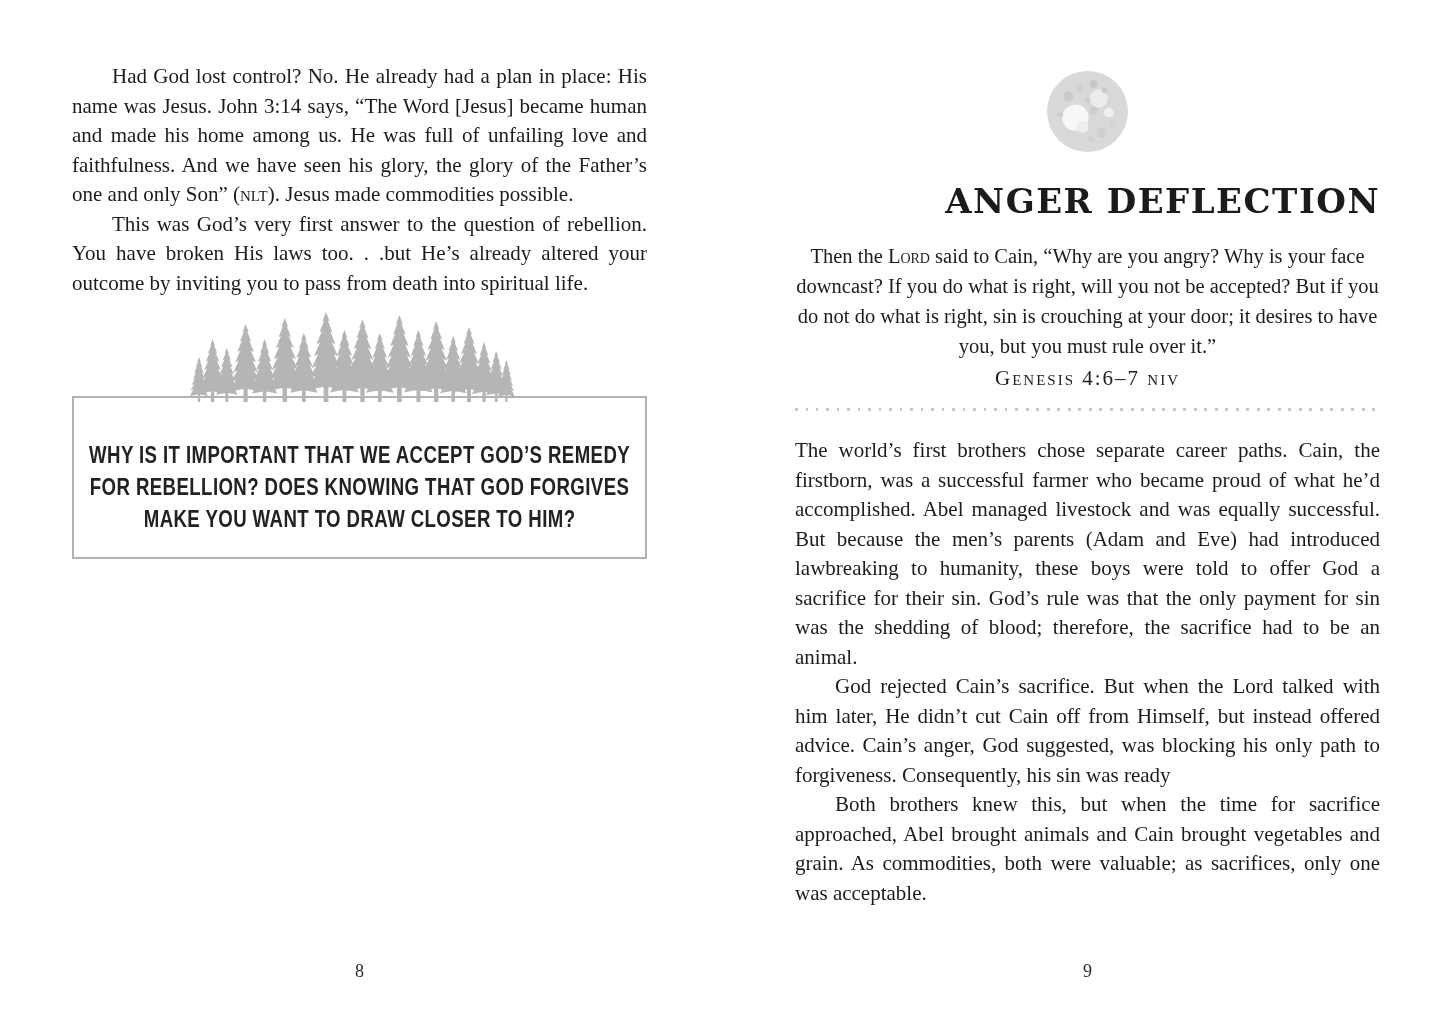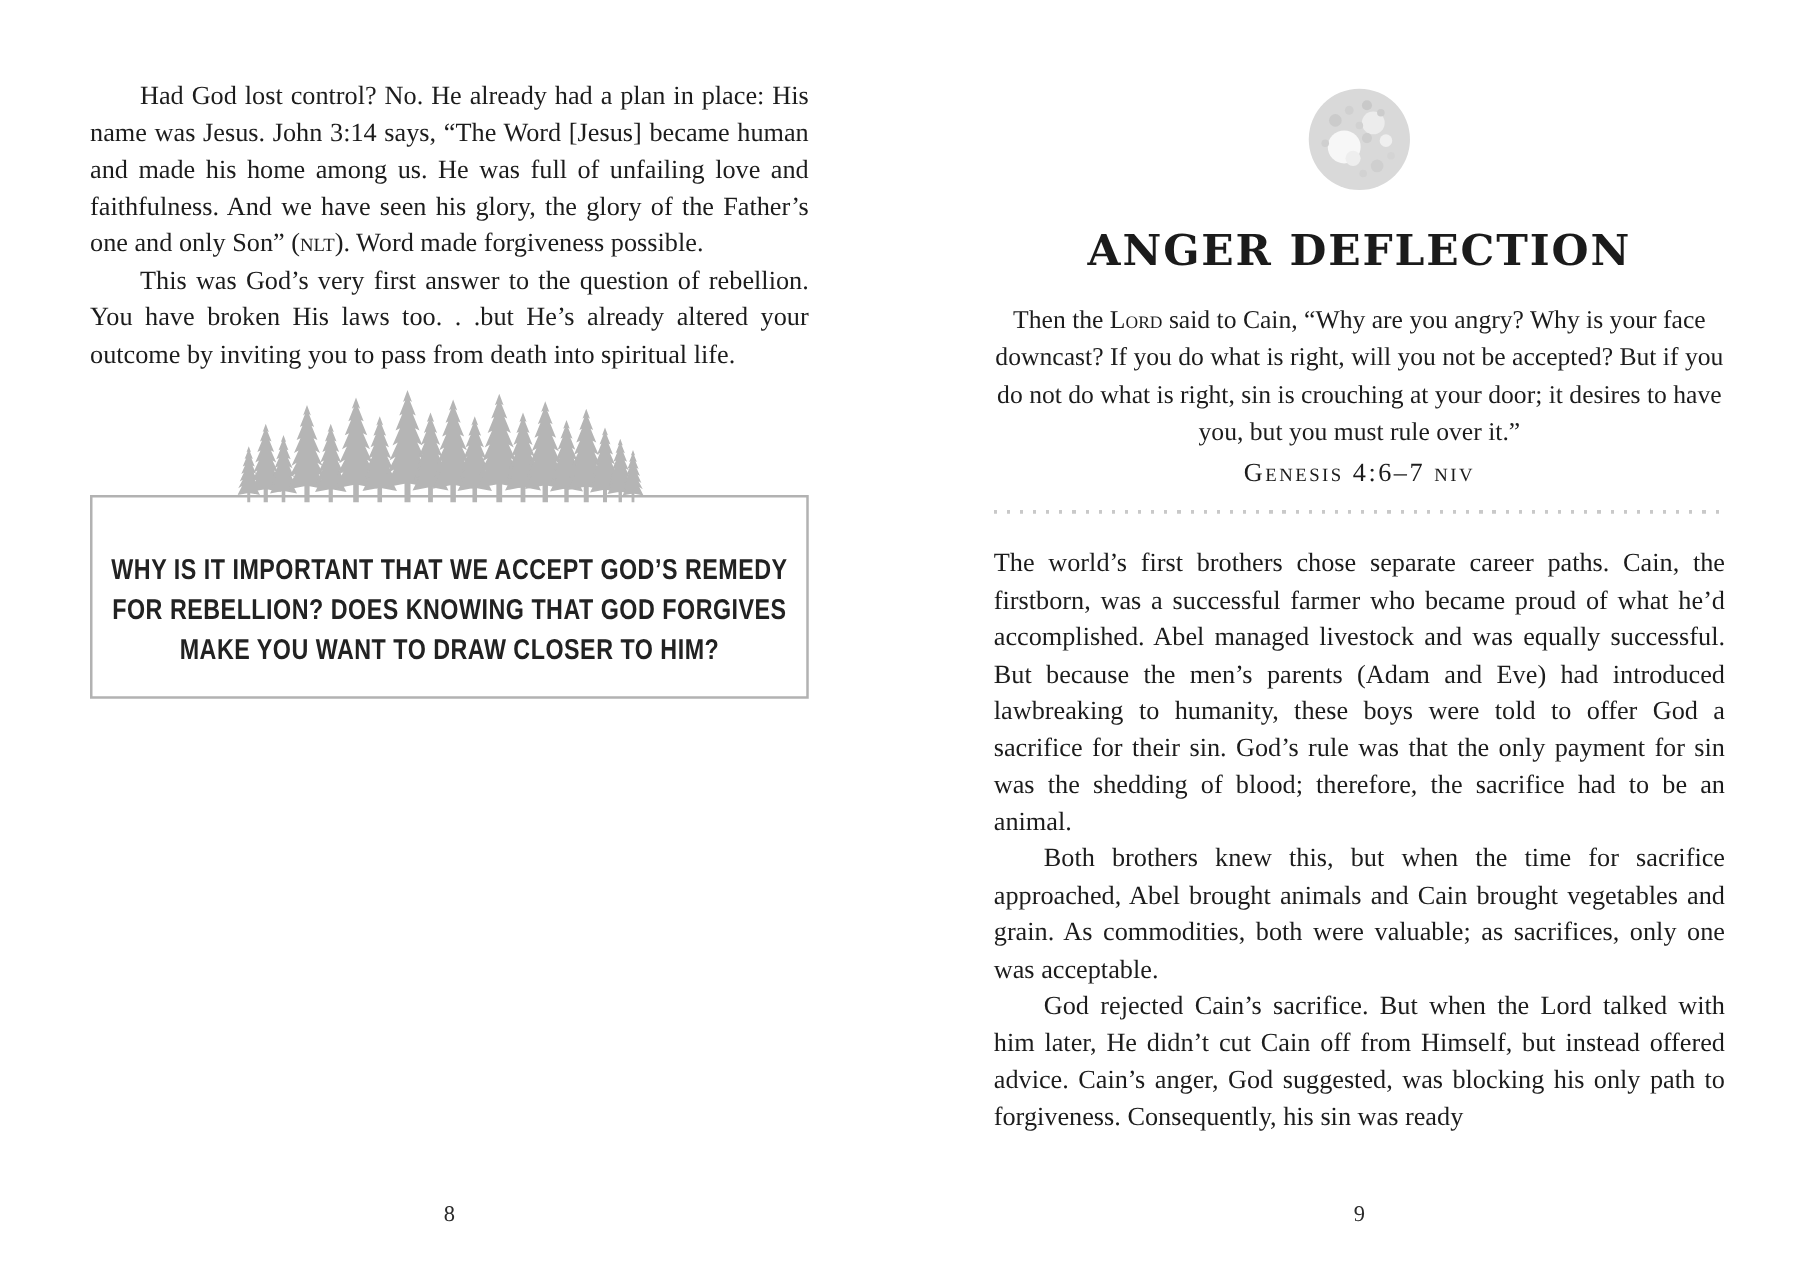--- a/index.html
+++ b/index.html
@@ -53,21 +53,21 @@
 
   .page-number {
     position: absolute; bottom: 30px; left: 0; width: 100%;
     text-align: center; font-size: 18px; color: #2a2a2a;
   }
 
   
   .moon { display: block; margin: 70px auto 0; width: 83px; height: 83px; }
   .chapter-title {
     margin: 28px 0 0;
-    text-align: center;
+    text-align: right;
     font-family: "DejaVu Serif", serif;
     font-weight: 700;
     font-size: 34px;
     letter-spacing: 1.5px;
     white-space: nowrap;
     color: #1b1b1b;
   }
   .scripture {
     margin: 20px 0 0;
     font-size: 20.5px;
@@ -89,21 +89,21 @@
       #c9c9c9 0, #c9c9c9 2.5px,
       transparent 2.5px, transparent 10.5px);
   }
   .right-body { margin-top: 25px; }
 </style>
 </head>
 <body>
 
 <div class="page page-left">
   <div class="body-text left-text">
-    <p><span>Had God lost control? No. He already had a plan in place: His name was Jesus. John 3:14 says, “The Word [Jesus] became human and made his home among us. He was full of unfailing love and faithfulness. And we have seen his glory, the glory of the Father’s one and only Son” (</span><span class="smallcaps">nlt</span><span>). Word made forgiveness possible.</span></p>
+    <p><span>Had God lost control? No. He already had a plan in place: His name was Jesus. John 3:14 says, “The Word [Jesus] became human and made his home among us. He was full of unfailing love and faithfulness. And we have seen his glory, the glory of the Father’s one and only Son” (</span><span class="smallcaps">nlt</span><span>). Jesus made commodities possible.</span></p>
     <p>This was God’s very first answer to the question of rebellion. You have broken His laws too. . .but He’s already altered your outcome by inviting you to pass from death into spiritual life.</p>
   </div>
 
   <div class="question-block">
     <svg class="trees" viewBox="0 0 340 90" aria-hidden="true">
       <defs>
         <path id="pine" d="M30 0 L24 16 L27 14 L19 34 L23 32 L14 54 L20 51 L10 74 L17 70 L6 94 L14 89 L2 112 L12 106 L0 130 L26 125 L26 150 L34 150 L34 125 L60 130 L48 106 L58 112 L46 89 L54 94 L43 70 L50 74 L40 51 L46 54 L37 32 L41 34 L33 14 L36 16 Z"></path>
       </defs>
       <use href="#pine" transform="translate(0,45) scale(0.30)"></use>
       <use href="#pine" transform="translate(10,27) scale(0.42)"></use>
@@ -155,18 +155,18 @@
   <h1 class="chapter-title">ANGER DEFLECTION</h1>
 
   <p class="scripture"><span>Then the </span><span class="smallcaps">Lord</span><span> said to Cain, “Why are you angry? Why is your face downcast? If you do what is right, will you not be accepted? But if you do not do what is right, sin is crouching at your door; it desires to have you, but you must rule over it.”</span></p>
 
   <p class="reference">Genesis 4:6–7 niv</p>
 
   <div class="dotted-divider"></div>
 
   <div class="body-text right-body">
     <p class="no-indent">The world’s first brothers chose separate career paths. Cain, the firstborn, was a successful farmer who became proud of what he’d accomplished. Abel managed livestock and was equally successful. But because the men’s parents (Adam and Eve) had introduced lawbreaking to humanity, these boys were told to offer God a sacrifice for their sin. God’s rule was that the only payment for sin was the shedding of blood; therefore, the sacrifice had to be an animal.</p>
+    <p>God rejected Cain’s sacrifice. But when the Lord talked with him later, He didn’t cut Cain off from Himself, but instead offered advice. Cain’s anger, God suggested, was blocking his only path to forgiveness. Consequently, his sin was ready</p>
     <p>Both brothers knew this, but when the time for sacrifice approached, Abel brought animals and Cain brought vegetables and grain. As commodities, both were valuable; as sacrifices, only one was acceptable.</p>
-    <p>God rejected Cain’s sacrifice. But when the Lord talked with him later, He didn’t cut Cain off from Himself, but instead offered advice. Cain’s anger, God suggested, was blocking his only path to forgiveness. Consequently, his sin was ready</p>
   </div>
 
   <div class="page-number">9</div>
 </div>
 
 </body></html>

